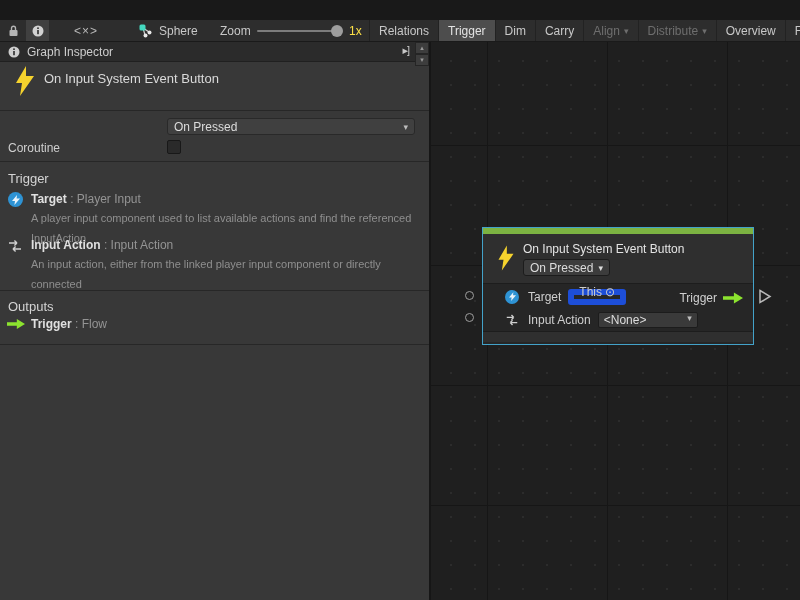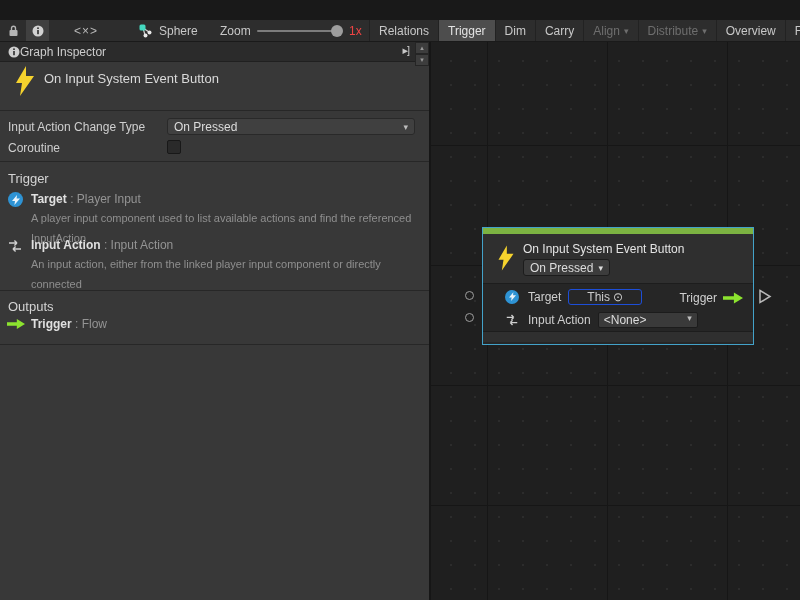--- a/index.html
+++ b/index.html
@@ -20,32 +20,32 @@
   .toolbar { position:absolute; left:0; top:20px; width:800px; height:22px; background:#2d2d2d;
              border-bottom:1px solid #1a1a1a; }
   .tbtn { position:absolute; top:0; height:21px; display:flex; align-items:center; justify-content:center; color:#c8c8c8; }
   .ibtn-lock { left:3px; width:20px; }
   .ibtn-info { left:26px; width:23px; background:#404040; }
   .ibtn-codex { left:68px; width:36px; letter-spacing:1px; color:#b8b8b8; }
   .sphere-group { left:135px; gap:6px; padding:0 4px; }
   .zoom-label { left:220px; }
   .zoom-track { position:absolute; left:257px; top:10px; width:78px; height:2px; background:#7d7d7d; border-radius:1px; }
   .zoom-handle { position:absolute; left:331px; top:5px; width:12px; height:12px; border-radius:50%; background:#9e9e9e; }
-  .zoom-val { left:349px; color:#ef4444; }
+  .zoom-val { left:349px; color:#fde047; }
   .tb-right { position:absolute; left:369px; right:0; top:0; height:21px; display:flex; border-left:1px solid #222; }
   .tb-right .btn { padding:0 9px; display:flex; align-items:center; gap:4px; border-right:1px solid #222;
                    color:#c8c8c8; white-space:nowrap; }
   .tb-right .btn.active { background:#4d4d4d; color:#e2e2e2; }
   .tb-right .btn.disabled { color:#6e6e6e; }
   .caret { font-size:9px; line-height:10px; }
 
   
   .inspector { position:absolute; left:0; top:42px; width:429px; height:558px; background:#383838; }
   .insp-header { position:absolute; left:0; top:0; width:429px; height:20px; background:#2b2b2b;
-                 border-bottom:1px solid #202020; display:flex; align-items:center; padding-left:8px; color:#cdcdcd; }
+                 border-bottom:1px solid #202020; display:flex; align-items:center; gap:7px; padding-left:8px; color:#cdcdcd; }
   .dock-btn { position:absolute; right:20px; top:2px; color:#c8c8c8; font-size:11px; letter-spacing:-1px; }
   .scrollbtns { position:absolute; right:0; top:0; width:14px; height:24px; display:flex; flex-direction:column; }
   .scrollbtns span { flex:1; background:#3d3d3d; border:1px solid #252525; color:#999; font-size:7px;
                      display:flex; align-items:center; justify-content:center; }
 
   .insp-title-block { position:absolute; left:0; top:21px; width:429px; height:47px; }
   .insp-bolt { position:absolute; left:13px; top:3px; }
   .insp-title { position:absolute; left:44px; top:8px; font-size:13px; color:#dadada; }
   .divider { position:absolute; left:0; width:429px; height:1px; background:#272727; }
 
@@ -81,22 +81,22 @@
   .node-header { height:50px; background:#2f2f2f; border-bottom:1px solid #1d1d1d; position:relative; }
   .node-bolt { position:absolute; left:13px; top:11px; }
   .node-title { position:absolute; left:40px; top:8px; color:#e4e4e4; }
   .node-mode { position:absolute; left:40px; top:25px; height:17px; background:#3c3c3c; border:1px solid #1c1c1c;
                border-radius:3px; display:flex; align-items:center; gap:5px; padding:0 6px; color:#dcdcdc; }
   .node-body { height:47px; background:#262626; position:relative; }
   .node-row { position:absolute; left:0; width:100%; height:23px; display:flex; align-items:center; }
   .row-target { top:1px; } .row-action { top:24px; }
   .node-row .ricon { margin-left:22px; }
   .node-row .rlabel { margin-left:9px; color:#cfcfcf; }
-  .pill { margin-left:7px; height:16px; background:#272727; border:1px solid #1d4ed8; border-radius:3px;
-          display:flex; align-items:flex-start; gap:3px; padding:0 18px; color:#cccccc; }
+  .pill { margin-left:7px; height:16px; background:#272727; border:6px solid #1d4ed8; border-radius:3px;
+          display:flex; align-items:flex-end; gap:3px; padding:0 5px; color:#cccccc; }
   .node-dd { margin-left:7px; width:100px; height:16px; background:#3a3a3a; border:1px solid #1c1c1c; border-radius:2px;
              display:flex; align-items:flex-start; padding:0 5px; color:#dcdcdc; position:relative; }
   .node-dd .caret { position:absolute; right:5px; color:#bdbdbd; }
   .trigger-out { position:absolute; right:10px; top:1px; height:23px; display:flex; align-items:center; gap:6px; color:#d0d0d0; }
   .node-footer { height:11px; background:#2f2f2f; border-top:1px solid #1d1d1d; }
 
   .port-circle { position:absolute; width:9px; height:9px; border:1.5px solid #9e9e9e; border-radius:50%; background:transparent; }
   .pc1 { left:34px; top:249px; } .pc2 { left:34px; top:271px; }
   .port-tri { position:absolute; left:327px; top:247px; }
 </style>
@@ -183,21 +183,20 @@
     </div>
 
     <div class="insp-title-block">
       <svg class="insp-bolt" width="24" height="30" viewBox="0 0 24 30">
         <polygon points="13,0 3,17 9,17 7,30 21,10 13,10" fill="#f6d32d"></polygon>
       </svg>
       <div class="insp-title">On Input System Event Button</div>
     </div>
     <div class="divider" style="top:68px"></div>
 
-    <div class="field-label" style="top:78px">Input Action Change Type</div>
     <div class="dropdown" style="left:167px; top:76px; width:248px;">
       <span>On Pressed</span>
       <span class="caret">▾</span>
     </div>
     <div class="field-label" style="top:99px">Coroutine</div>
     <div class="checkbox" style="top:98px"></div>
 
     <div class="divider" style="top:119px"></div>
     <div class="section-h" style="top:129px">Trigger</div>
 

